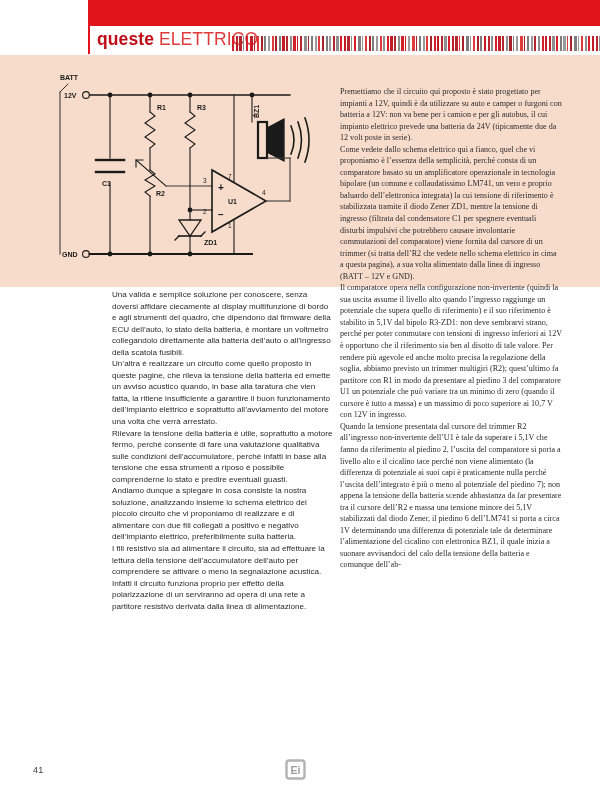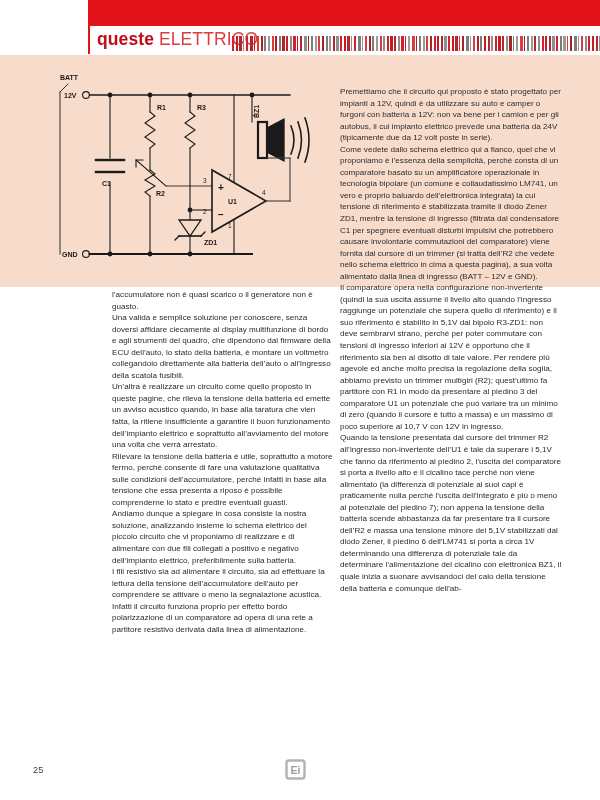--- a/index.html
+++ b/index.html
@@ -106,20 +106,21 @@
   .col-left {
     left: 112px;
     top: 289px;
     width: 222px;
   }
 
   .col-right {
     left: 340px;
     top: 86px;
     width: 222px;
+    font-family: Liberation Serif, serif;
   }
 
   .sec-head {
     font-weight: bold;
     font-size: 8.6px;
     letter-spacing: 0.15px;
     color: #1d1d20;
     margin-top: 11px;
     margin-bottom: 1px;
   }
@@ -349,36 +350,35 @@
       <text x="190" y="117" font-size="6.5">7</text>
       <text x="224" y="133" font-size="6.5">4</text>
       <text x="190" y="166" font-size="6.5">1</text>
 
       <text x="180" y="129" font-size="10" font-weight="bold">+</text>
       <text x="180" y="156" font-size="10" font-weight="bold">−</text>
     </g>
   </svg>
 
   <div class="col col-left" id="col-left">
-      <p>l’accumulatore non è quasi scarico o il generatore non è guasto.</p>
       <p>Una valida e semplice soluzione per conoscere, senza doversi affidare ciecamente al display multifunzione di bordo e agli strumenti del quadro, che dipendono dal firmware della ECU dell’auto, lo stato della batteria, è montare un voltmetro collegandolo direttamente alla batteria dell’auto o all’ingresso della scatola fusibili.</p>
       <p>Un’altra è realizzare un circuito come quello proposto in queste pagine, che rileva la tensione della batteria ed emette un avviso acustico quando, in base alla taratura che vien fatta, la ritiene insufficiente a garantire il buon funzionamento dell’impianto elettrico e soprattutto all’avviamento del motore una volta che verrà arrestato.</p>
-      <p>Rilevare la tensione della batteria è utile, soprattutto a motore fermo, perché consente di fare una valutazione qualitativa sulle condizioni dell’accumulatore, perché infatti in base alla tensione che essa presenta a riposo è possibile comprenderne lo stato e predire eventuali guasti.</p>
+      <p>Rilevare la tensione della batteria è utile, soprattutto a motore fermo, perché consente di fare una valutazione qualitativa sulle condizioni dell’accumulatore, perché infatti in base alla tensione che essa strumenti a riposo è possibile comprenderne lo stato e predire eventuali guasti.</p>
       <p>Andiamo dunque a spiegare in cosa consiste la nostra soluzione, analizzando insieme lo schema elettrico del piccolo circuito che vi proponiamo di realizzare e di alimentare con due fili collegati a positivo e negativo dell’impianto elettrico, preferibilmente sulla batteria.</p>
       <p>I fili resistivo sia ad alimentare il circuito, sia ad effettuare la lettura della tensione dell’accumulatore dell’auto per comprendere se attivare o meno la segnalazione acustica.</p>
-      <p>Infatti il circuito funziona proprio per effetto bordo polarizzazione di un comparatore ad opera di una rete a partitore resistivo derivata dalla linea di alimentazione.</p>
+      <p>Infatti il circuito funziona proprio per effetto della polarizzazione di un serviranno ad opera di una rete a partitore resistivo derivata dalla linea di alimentazione.</p>
     </div>
 
   <div class="col col-right" id="col-right">
       <p>Premettiamo che il circuito qui proposto è stato progettato per impianti a 12V, quindi è da utilizzare su auto e camper o furgoni con batteria a 12V: non va bene per i camion e per gli autobus, il cui impianto elettrico prevede una batteria da 24V (tipicamente due da 12 volt poste in serie).</p>
       <p>Come vedete dallo schema elettrico qui a fianco, quel che vi proponiamo è l’essenza della semplicità, perché consta di un comparatore basato su un amplificatore operazionale in tecnologia bipolare (un comune e collaudatissimo LM741, un vero e proprio baluardo dell’elettronica integrata) la cui tensione di riferimento è stabilizzata tramite il diodo Zener ZD1, mentre la tensione di ingresso (filtrata dal condensatore C1 per spegnere eventuali disturbi impulsivi che potrebbero causare involontarie commutazioni del comparatore) viene fornita dal cursore di un trimmer (si tratta dell’R2 che vedete nello schema elettrico in cima a questa pagina), a sua volta alimentato dalla linea di ingresso (BATT – 12V e GND).</p>
       <p>Il comparatore opera nella configurazione non-invertente (quindi la sua uscita assume il livello alto quando l’ingresso raggiunge un potenziale che supera quello di riferimento) e il suo riferimento è stabilito in 5,1V dal bipolo R3-ZD1: non deve sembrarvi strano, perché per poter commutare con tensioni di ingresso inferiori ai 12V è opportuno che il riferimento sia ben al disotto di tale valore. Per rendere più agevole ed anche molto precisa la regolazione della soglia, abbiamo previsto un trimmer multigiri (R2); quest’ultimo fa partitore con R1 in modo da presentare al piedino 3 del comparatore U1 un potenziale che può variare tra un minimo di zero (quando il cursore è tutto a massa) e un massimo di poco superiore ai 10,7 V con 12V in ingresso.</p>
       <p>Quando la tensione presentata dal cursore del trimmer R2 all’ingresso non-invertente dell’U1 è tale da superare i 5,1V che fanno da riferimento al piedino 2, l’uscita del comparatore si porta a livello alto e il cicalino tace perché non viene alimentato (la differenza di potenziale ai suoi capi è praticamente nulla perché l’uscita dell’integrato è più o meno al potenziale del piedino 7); non appena la tensione della batteria scende abbastanza da far presentare tra il cursore dell’R2 e massa una tensione minore dei 5,1V stabilizzati dal diodo Zener, il piedino 6 dell’LM741 si porta a circa 1V determinando una differenza di potenziale tale da determinare l’alimentazione del cicalino con elettronica BZ1, il quale inizia a suonare avvisandoci del calo della tensione della batteria e comunque dell’ab-</p>
     </div>
 
-  <div class="pagenum">25</div>
+  <div class="pagenum">41</div>
 
   <svg class="footer-logo" viewBox="0 0 25 25">
     <rect x="3.5" y="3.5" width="18" height="18" rx="2.5" fill="none" stroke="#b3b3b3" stroke-width="2.4"></rect>
     <text id="logo-text" x="12.5" y="17" font-size="10.5" font-weight="bold" text-anchor="middle" fill="#9d9d9d" font-family="Liberation Sans, sans-serif">Ei</text>
   </svg>
 
 </div>
 
 </body></html>

